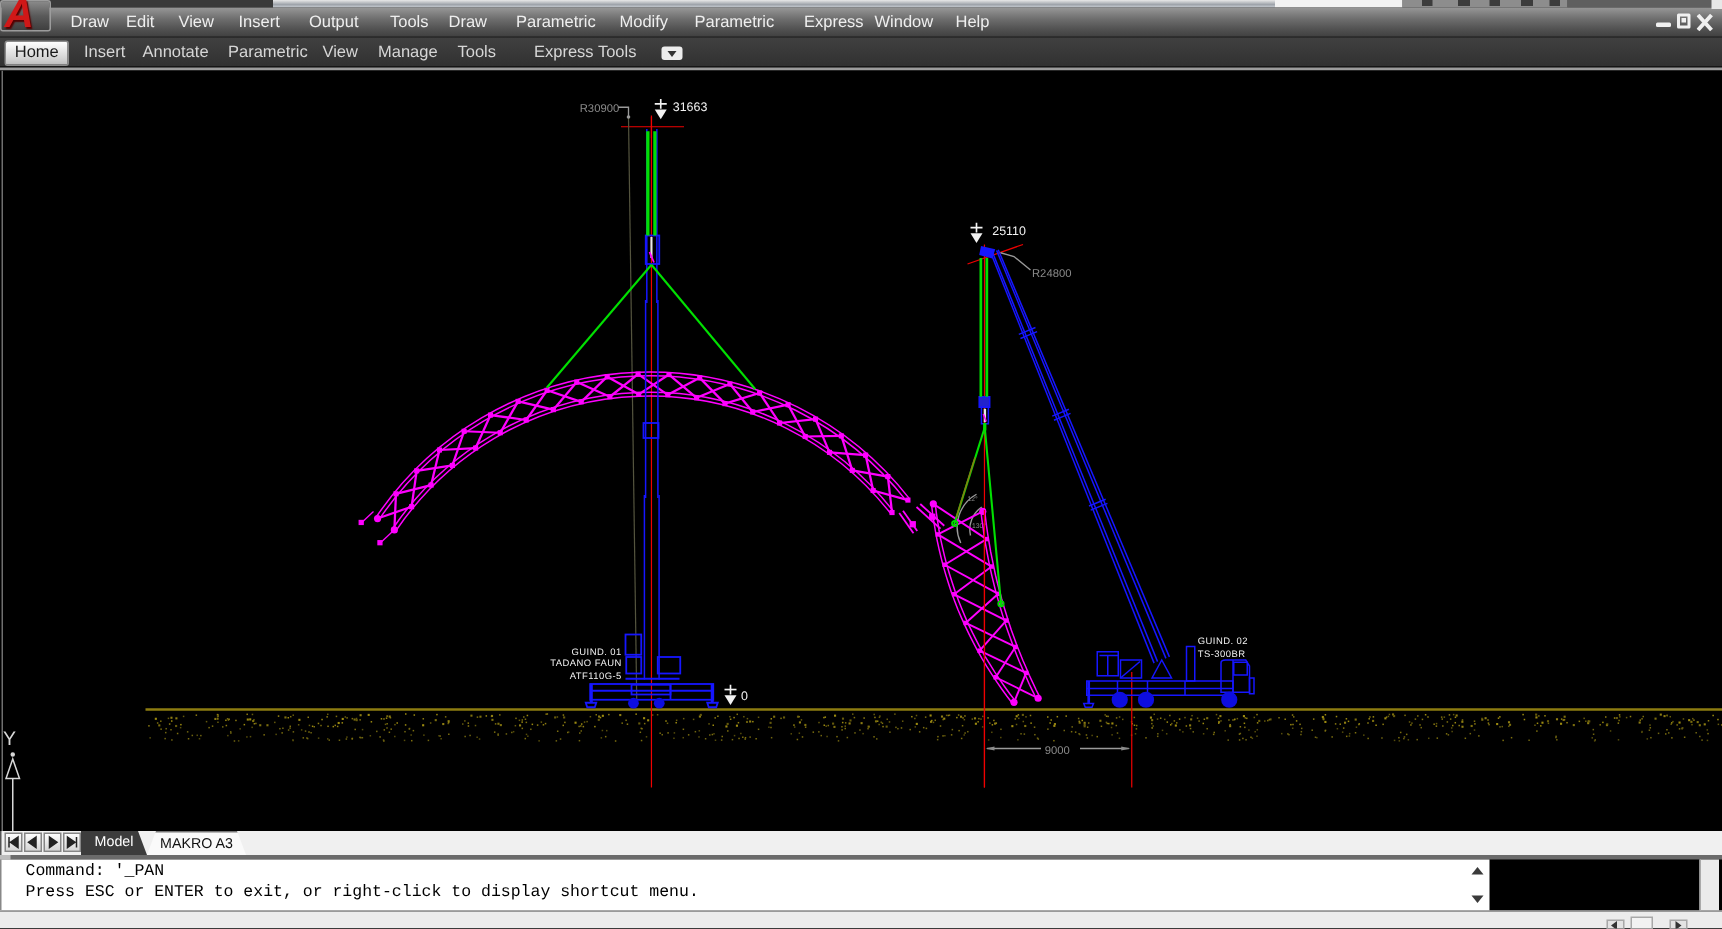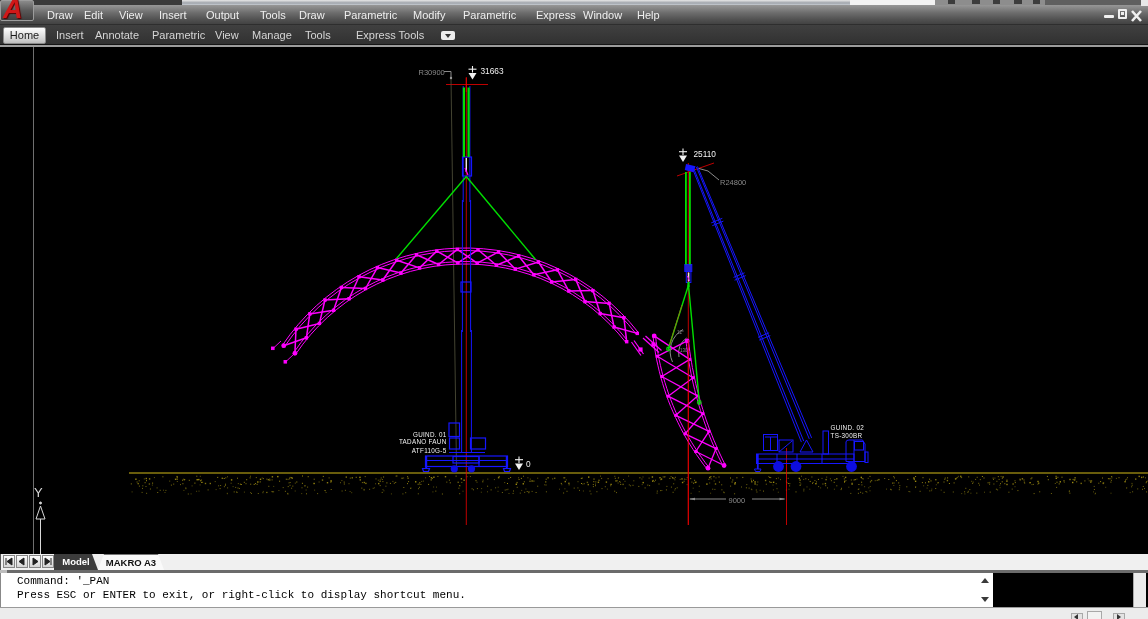--- a/index.html
+++ b/index.html
@@ -32,24 +32,24 @@
   border:1px solid #8a8a8a; color:#1a1a1a; font-size:11px; text-align:center;
   line-height:15px; }
 #ribbtn { left:441px; top:6px; width:14px; height:9px; background:#ededed;
   border-radius:2px; }
 #ribbtn:after { content:""; position:absolute; left:4px; top:3px;
   border-left:3px solid transparent; border-right:3px solid transparent;
   border-top:4px solid #333; }
 #ribline1 { left:0; top:44px; width:1148px; height:1px; background:#151515; }
 #ribline2 { left:0; top:45px; width:1148px; height:2px; background:#9c9c9c; }
 
-#canvas { left:0; top:47px; width:1148px; height:507px; background:#000;padding-left:32px; }
+#canvas { left:0; top:47px; width:1148px; height:507px; background:#000; }
 
 #tabbar { left:0; top:554px; width:1148px; height:16px; background:#f0f0f0;
-  border-left:1px solid #555;font-weight:bold; }
+  border-left:1px solid #555; }
 .navb { position:absolute; top:1px; width:12px; height:13px;
   background:linear-gradient(180deg,#fdfdfd,#d5d5d5); border:1px solid #868686;
   font-size:6px; color:#111; text-align:center; line-height:12px; }
 #modeltab { position:absolute; left:53px; top:0; width:44px; height:16px;
   background:#3c3c3c; color:#fff; font-size:9.5px; text-align:center;
   line-height:15px; clip-path:polygon(0 0, calc(100% - 6px) 0, 100% 100%, 0 100%); }
 #makrotab { position:absolute; left:97px; top:0; width:66px; height:16px;
   background:#fafafa; color:#111; font-size:9.5px; text-align:center; line-height:15px;
   clip-path:polygon(6px 0, calc(100% - 6px) 0, 100% 100%, 0 100%);
   border-top:1px solid #777; }

